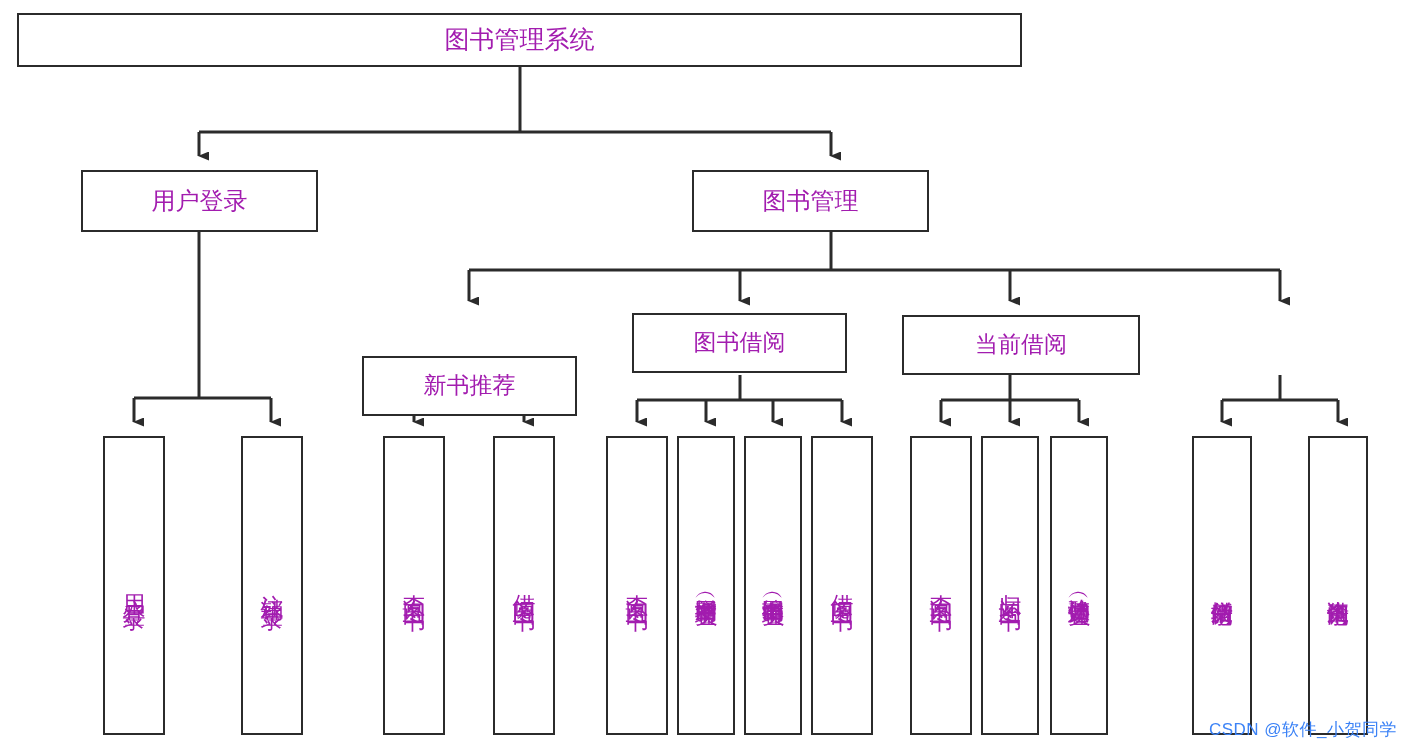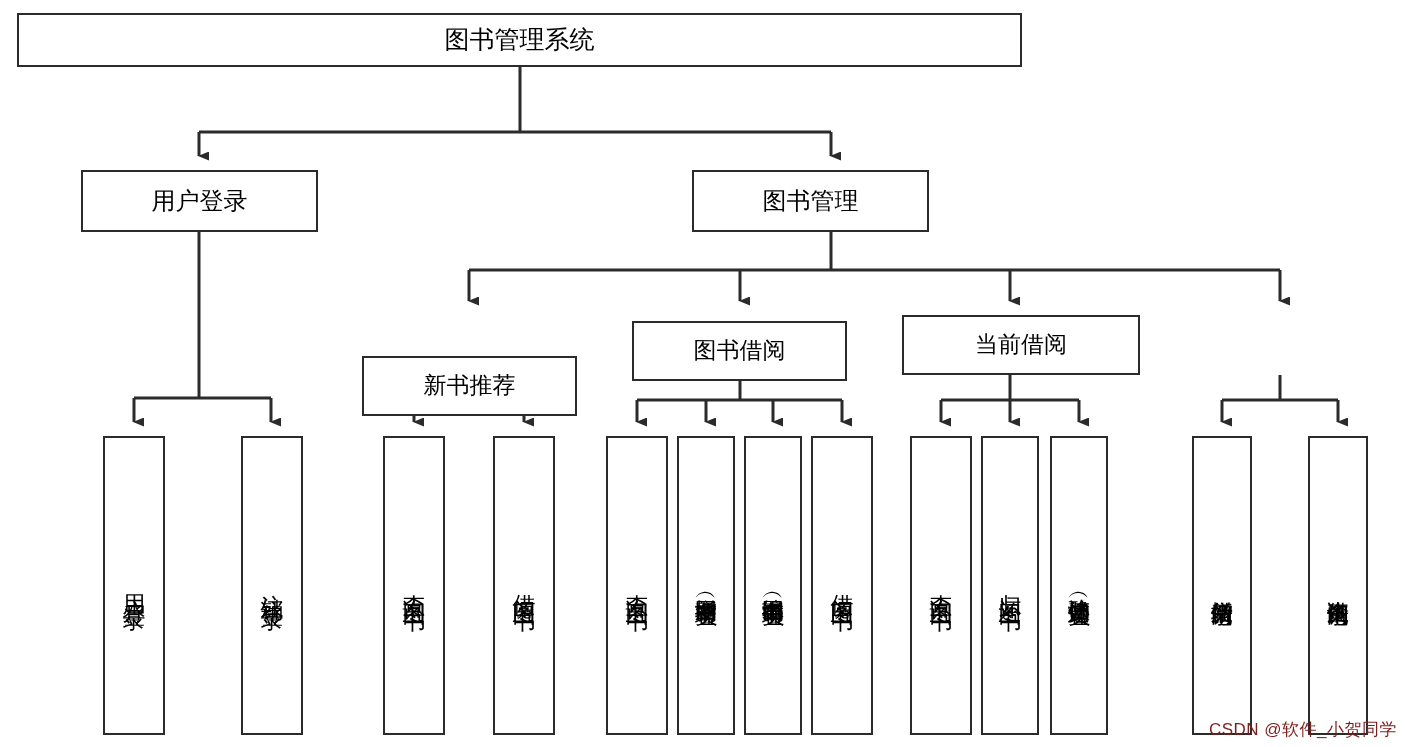--- a/index.html
+++ b/index.html
@@ -28,21 +28,21 @@
     position: absolute;
     box-sizing: border-box;
     background: #ffffff;
     border: 2px solid #2b2b2b;
     display: flex;
     align-items: center;
     justify-content: center;
     overflow: hidden;
   }
   .node-label {
-    color: #000000;
+    color: #a21caf;
     text-align: center;
     line-height: 1.18;
     white-space: nowrap;
   }
   .level-0 .node-label { font-size: 25px; }
   .level-1 .node-label { font-size: 24px; }
   .level-2 .node-label { font-size: 23px; }
 
   .node.vertical {
     align-items: center;
@@ -59,21 +59,21 @@
   }
   .node.vertical.tight .node-label {
     letter-spacing: 1px;
     font-size: 22px;
   }
   #watermark {
     position: absolute;
     right: 8px;
     bottom: 6px;
     font-size: 17px;
-    color: #7f1d1d;
+    color: #3b82f6;
     letter-spacing: 0.5px;
     white-space: nowrap;
     pointer-events: none;
   }
 </style>
 </head>
 <body>
 
 <div id="diagram-root">
 
@@ -135,21 +135,21 @@
   <div class="node level-1" style="left:81px; top:170px; width:237px; height:62px;">
     <span class="node-label">用户登录</span>
   </div>
   <div class="node level-1" style="left:692px; top:170px; width:237px; height:62px;">
     <span class="node-label">图书管理</span>
   </div>
 
   <div class="node level-2" style="left:362px; top:315px; width:215px; height:60px;margin-top:41px;">
     <span class="node-label">新书推荐</span>
   </div>
-  <div class="node level-2" style="left:632px; top:321px; width:215px; height:60px;">
+  <div class="node level-2" style="left:632px; top:313px; width:215px; height:60px;">
     <span class="node-label">图书借阅</span>
   </div>
   <div class="node level-2" style="left:902px; top:315px; width:238px; height:60px;">
     <span class="node-label">当前借阅</span>
   </div>
 
   <div class="node vertical" style="left:103px; top:436px; width:62px; height:299px;">
     <span class="node-label">用户登录</span>
   </div>
   <div class="node vertical" style="left:241px; top:436px; width:62px; height:299px;">

